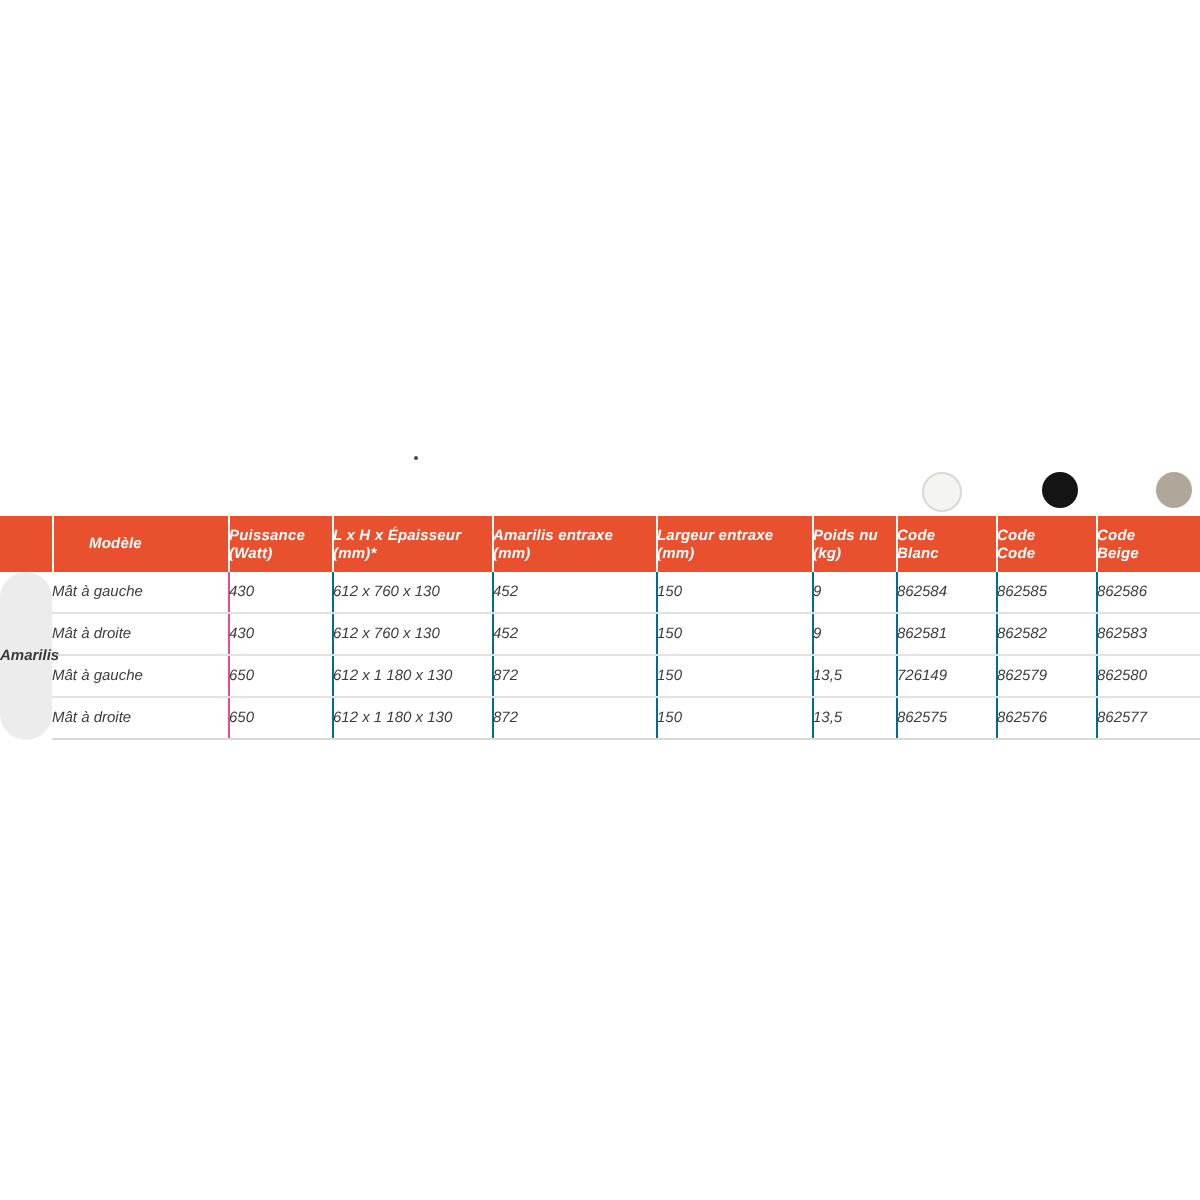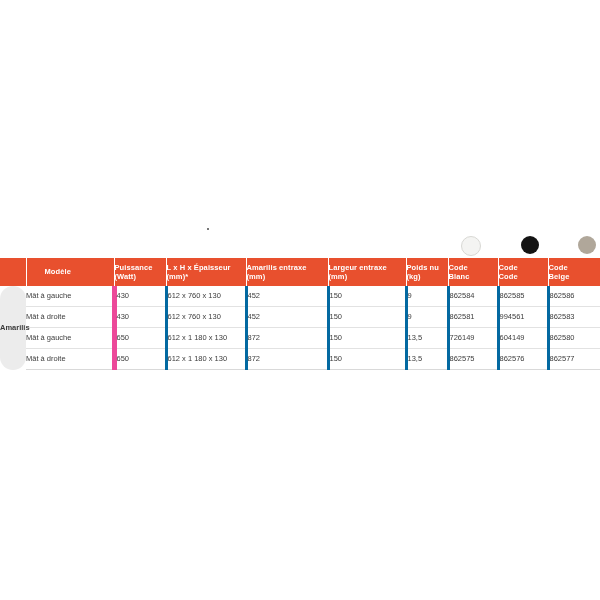--- a/index.html
+++ b/index.html
@@ -13,20 +13,21 @@
     font-family: "Liberation Sans", sans-serif;
     position: relative;
     overflow: hidden;
   }
   .sheet {
     position: absolute;
     left: 0;
     top: 0;
     width: 600px;
     height: 420px;
+    font-style: italic;
   }
   
   .stray-dot {
     position: absolute;
     left: 207px;
     top: 228px;
     width: 2px;
     height: 2px;
     background: #4a4a4a;
     border-radius: 50%;
@@ -108,24 +109,24 @@
     font-size: 7.5px;
     border-bottom: none;
     text-align: center;
     width: 26px;
     border-radius: 13px;
   }
   td.modelcell {
     text-align: left;
     padding-left: 18px;
     width: 88px;
-    border-right: 5px solid #ec4899;
+    border-right: 1px solid #ec4899;
   }
   td.sep {
-    border-right: 3px solid #0369a1;
+    border-right: 1px solid #0369a1;
     margin-left: 40px;
   }
   .hdr-line { display: block; }
 </style>
 </head>
 <body>
 
 <div class="sheet">
 
   <div class="stray-dot"></div>
@@ -203,32 +204,32 @@
         <td>862586</td>
       </tr>
       <tr>
         <td class="modelcell">Mât à droite</td>
         <td class="sep">430</td>
         <td class="sep">612 x 760 x 130</td>
         <td class="sep">452</td>
         <td class="sep">150</td>
         <td class="sep">9</td>
         <td class="sep">862581</td>
-        <td class="sep">994561</td>
+        <td class="sep">862582</td>
         <td>862583</td>
       </tr>
       <tr>
         <td class="modelcell">Mât à gauche</td>
         <td class="sep">650</td>
         <td class="sep">612 x 1 180 x 130</td>
         <td class="sep">872</td>
         <td class="sep">150</td>
         <td class="sep">13,5</td>
         <td class="sep">726149</td>
-        <td class="sep">604149</td>
+        <td class="sep">862579</td>
         <td>862580</td>
       </tr>
       <tr>
         <td class="modelcell">Mât à droite</td>
         <td class="sep">650</td>
         <td class="sep">612 x 1 180 x 130</td>
         <td class="sep">872</td>
         <td class="sep">150</td>
         <td class="sep">13,5</td>
         <td class="sep">862575</td>

